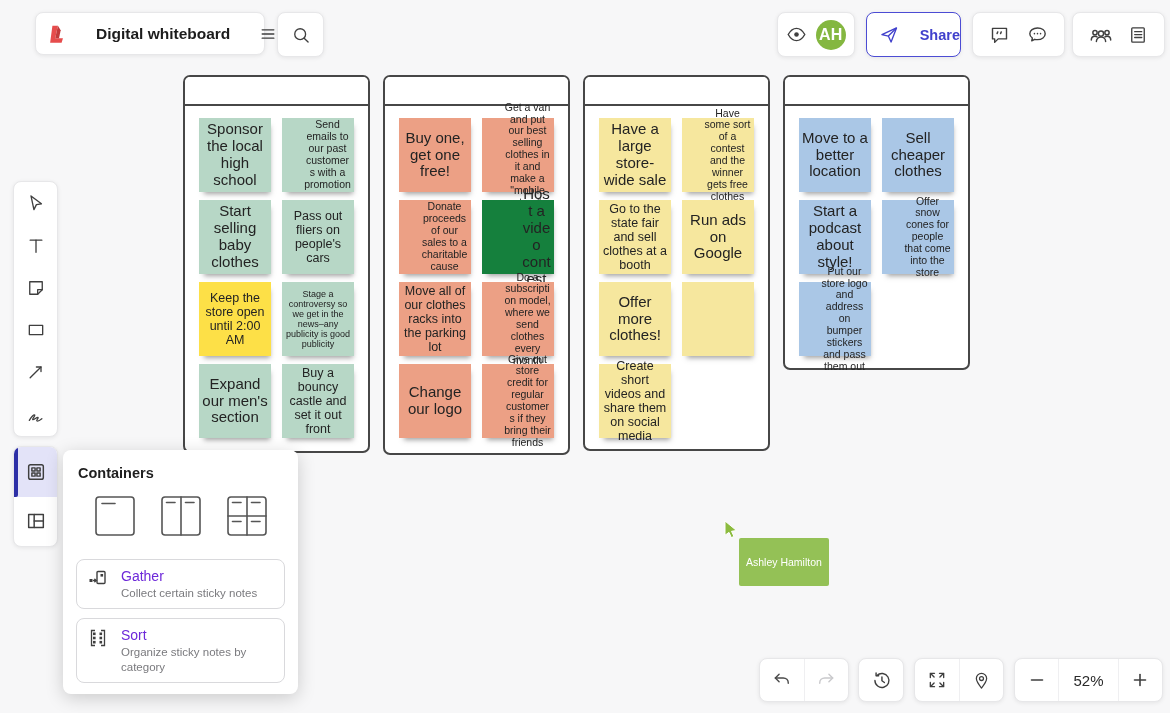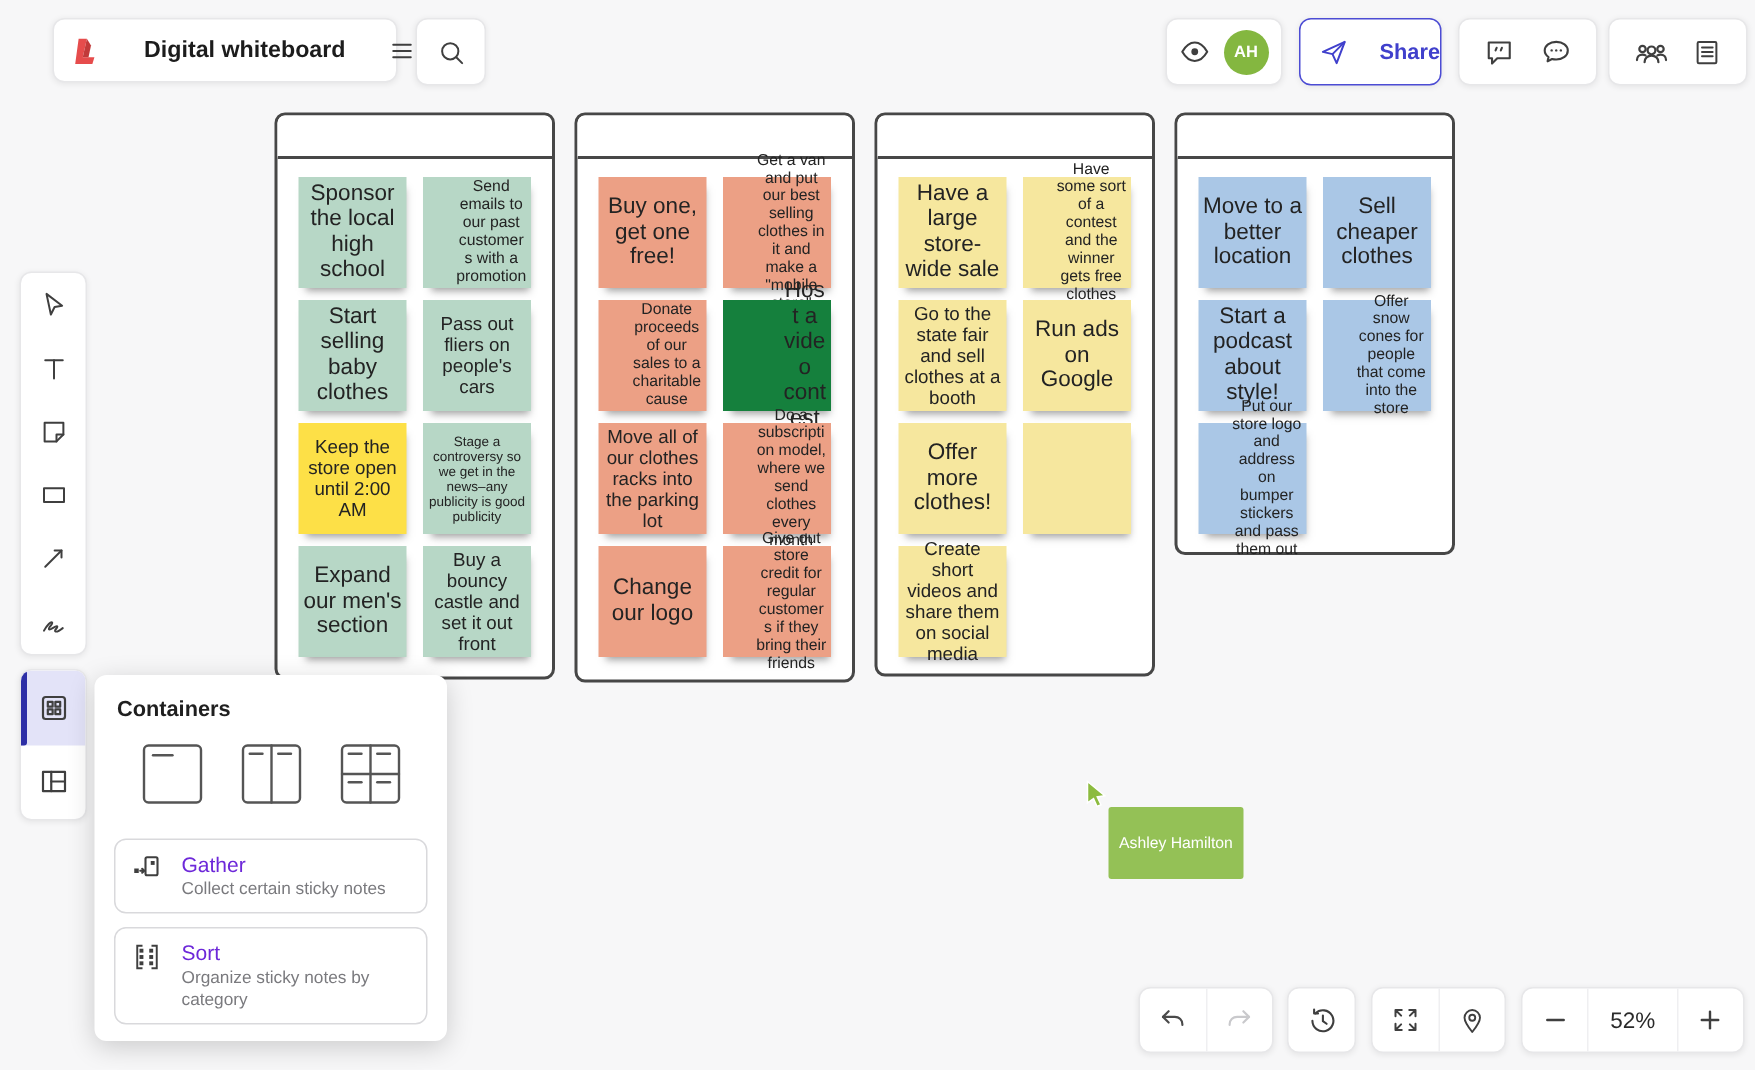--- a/index.html
+++ b/index.html
@@ -17,21 +17,21 @@
   .icon{display:flex;align-items:center;justify-content:center;}
   .icon svg{display:block;}
   .stk{fill:none;stroke:#3f3f3f;stroke-width:1.6;stroke-linecap:round;stroke-linejoin:round;}
 
   
   .title-box{left:35px;top:12px;width:230px;height:43px;padding:0 10px;box-sizing:border-box;gap:28px;}
   .doc-title{font-size:15.5px;font-weight:bold;color:#1c1c1c;flex:1;white-space:nowrap;}
   .search-box{left:277px;top:12px;width:45px;height:43px;justify-content:center;}
   .presence-box{left:777px;top:12px;width:76px;height:43px;justify-content:space-evenly;}
   .avatar{width:30px;height:30px;border-radius:50%;background:#84b740;color:#fff;
-    font-size:11px;font-weight:bold;display:flex;align-items:center;justify-content:center;}
+    font-size:16px;font-weight:bold;display:flex;align-items:center;justify-content:center;}
   .share-btn{left:866px;top:12px;width:93px;height:43px;justify-content:flex-end;gap:21px;
     border:1.5px solid #4c4cd4;cursor:pointer;}
   .share-label{color:#4040cc;font-weight:bold;font-size:14.5px;}
   .comments-box{left:972px;top:12px;width:91px;height:43px;justify-content:space-evenly;}
   .team-box{left:1072px;top:12px;width:91px;height:43px;justify-content:space-evenly;}
 
   
   .toolbar{left:13px;top:181px;width:43px;height:254px;flex-direction:column;justify-content:space-evenly;}
   .toolbar2{left:13px;top:446px;width:43px;height:99px;flex-direction:column;overflow:hidden;padding:0;}
   .tool-btn{width:43px;height:42px;display:flex;align-items:center;justify-content:center;position:relative;box-sizing:border-box;}

